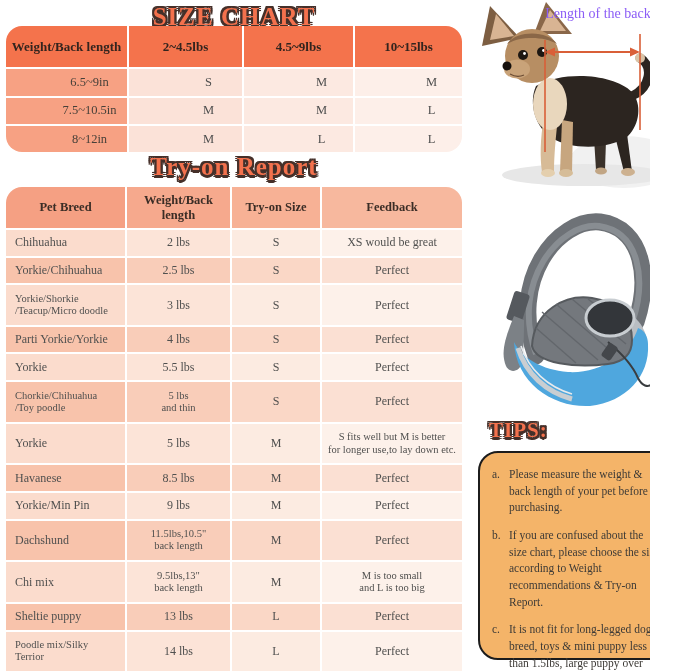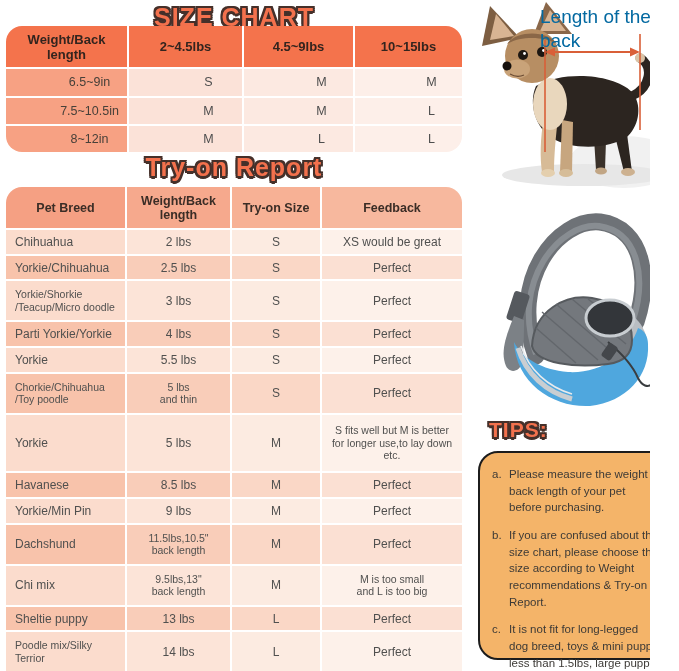--- a/index.html
+++ b/index.html
@@ -1,17 +1,17 @@
 <!DOCTYPE html>
 <html><head>
 <meta charset="utf-8">
 <style>
   html,body{margin:0;padding:0;background:#fff;}
   .page{position:relative;width:650px;height:671px;background:#ffffff;
-        font-family:Liberation Sans, sans-serif;overflow:hidden;}
+        font-family:Liberation Serif, serif;overflow:hidden;}
 
   
   .bubble-title{
     position:absolute;font-weight:800;color:#F3714D;letter-spacing:1px;
     text-shadow:-2px -2px 0 #45302a, 2px -2px 0 #45302a, -2px 2px 0 #45302a,
                  2px 2px 0 #45302a, -2px 0 0 #45302a, 2px 0 0 #45302a,
                  0 -2px 0 #45302a, 0 2px 0 #45302a, 0 3px 0 #45302a;
   }
   .size-title {top:3px;left:0;width:468px;text-align:center;font-size:25px;}
   .tryon-title{top:153px;left:0;width:468px;text-align:center;font-size:25px;}
@@ -49,22 +49,22 @@
   .row-dark td:nth-child(1){background:#F8C3AB;}
   .row-dark td:nth-child(2){background:#F9CDB9;}
   .row-dark td:nth-child(3){background:#FAD7C6;}
   .row-dark td:nth-child(4){background:#FBE0D3;}
   td.ml{font-size:10.5px;line-height:1.18;}
 
   
   .dog-figure{position:absolute;left:474px;top:0;width:205px;height:190px;margin:0;}
   .bag-figure{position:absolute;left:480px;top:196px;width:196px;height:222px;margin:0;}
   .dog-figure svg,.bag-figure svg{display:block;width:100%;height:100%;}
-  .length-label{position:absolute;left:66px;top:5px;width:116px;text-align:left;
-                color:#0369a1;font-size:19px;line-height:1.25;}
+  .length-label{position:absolute;left:66px;top:5px;width:116px;text-align:center;
+                color:#8b5cf6;font-size:14px;line-height:1.25;}
 
   
   .tips-box{position:absolute;left:478px;top:451px;width:193px;height:209px;
             box-sizing:border-box;background:#F4B469;border:2px solid #1c1c1c;
             border-radius:20px;padding:13px 9px 8px 12px;}
   .tip{display:grid;grid-template-columns:17px 1fr;margin-bottom:11px;
        font-size:11.5px;line-height:1.45;color:#3d3a36;}
   .tip:last-child{margin-bottom:0;}
 </style>
 </head>

